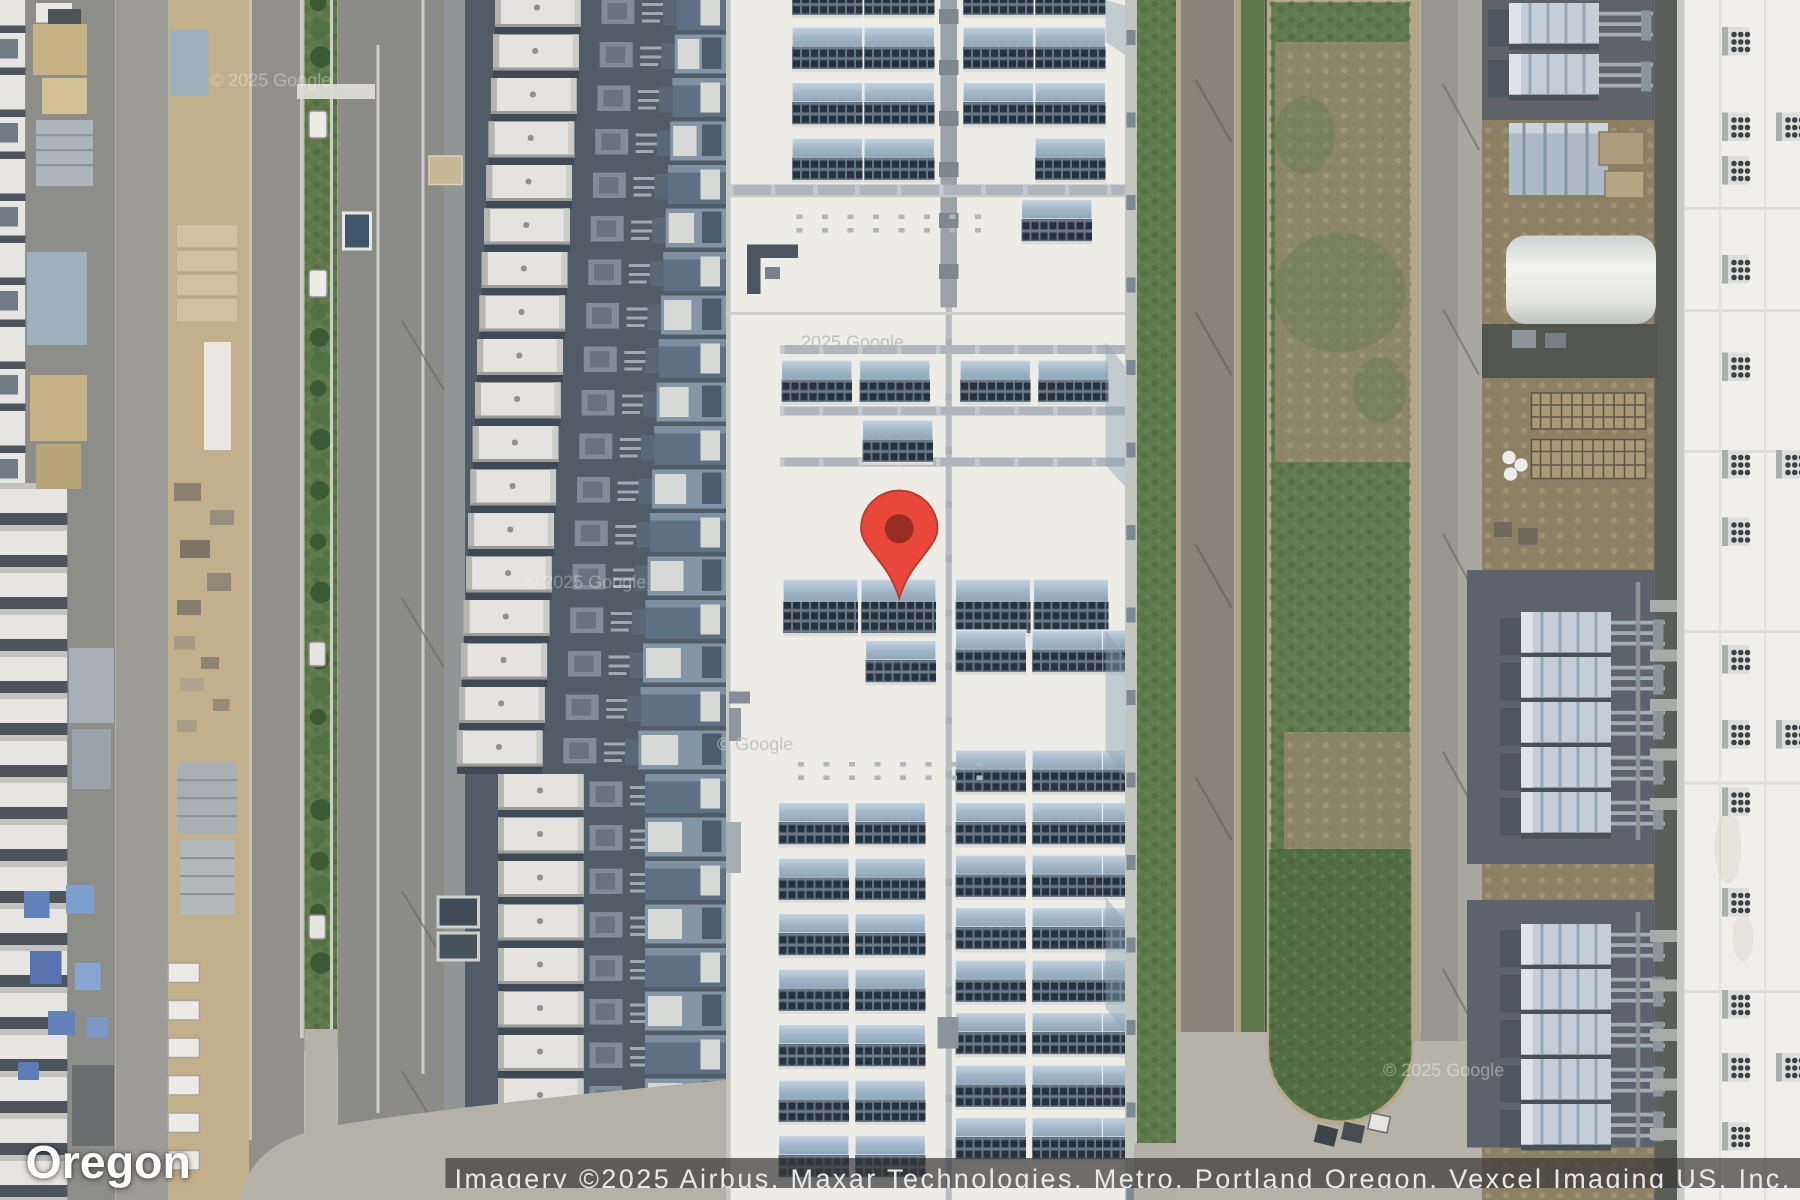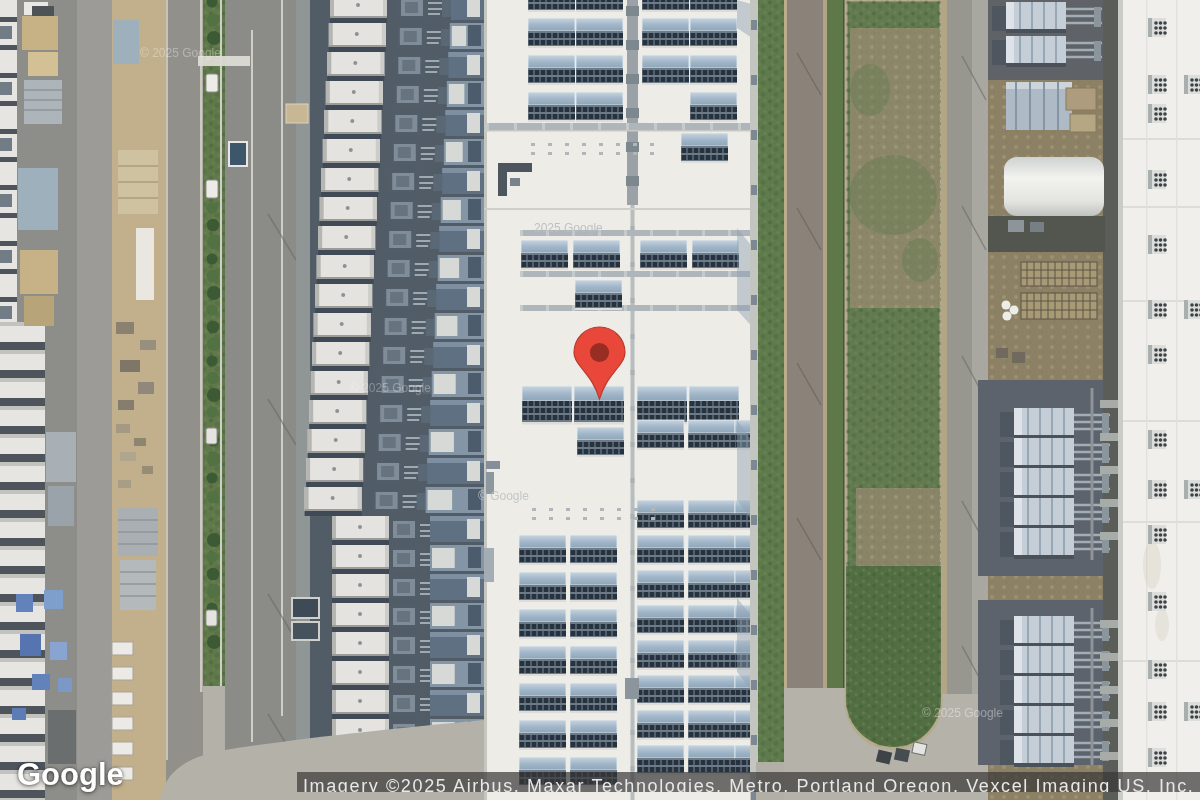--- a/index.html
+++ b/index.html
@@ -816,15 +816,15 @@
         <text x="534" y="232" fill="#b9bdbd" opacity="0.9">2025 Google</text>
         <text x="478" y="500" fill="#c0c3c3" opacity="0.9">© Google</text>
         <text x="922" y="717" fill="#ffffff" opacity="0.38">© 2025 Google</text>
       </g>
       <g>
         <path d="M599.5 399 C 594.5 383 588 376.5 581.5 368 C 576.5 361.5 574 357.8 574 352.5 A 25.5 25.5 0 1 1 625 352.5 C 625 357.8 622.5 361.5 617.5 368 C 611 376.5 604.5 383 599.5 399 Z" fill="#e8473a" stroke="#b83b2f" stroke-width="1.2"></path>
         <circle cx="599.5" cy="352.5" r="9.6" fill="#8f2a21" opacity="0.9"></circle>
       </g>
     </svg>
 
-<div class="logo">Google</div>
+<div class="logo">Oregon</div>
 
 <div class="attr">Imagery ©2025 Airbus, Maxar Technologies, Metro, Portland Oregon, Vexcel Imaging US, Inc.</div>
 </div>
 </body></html>

